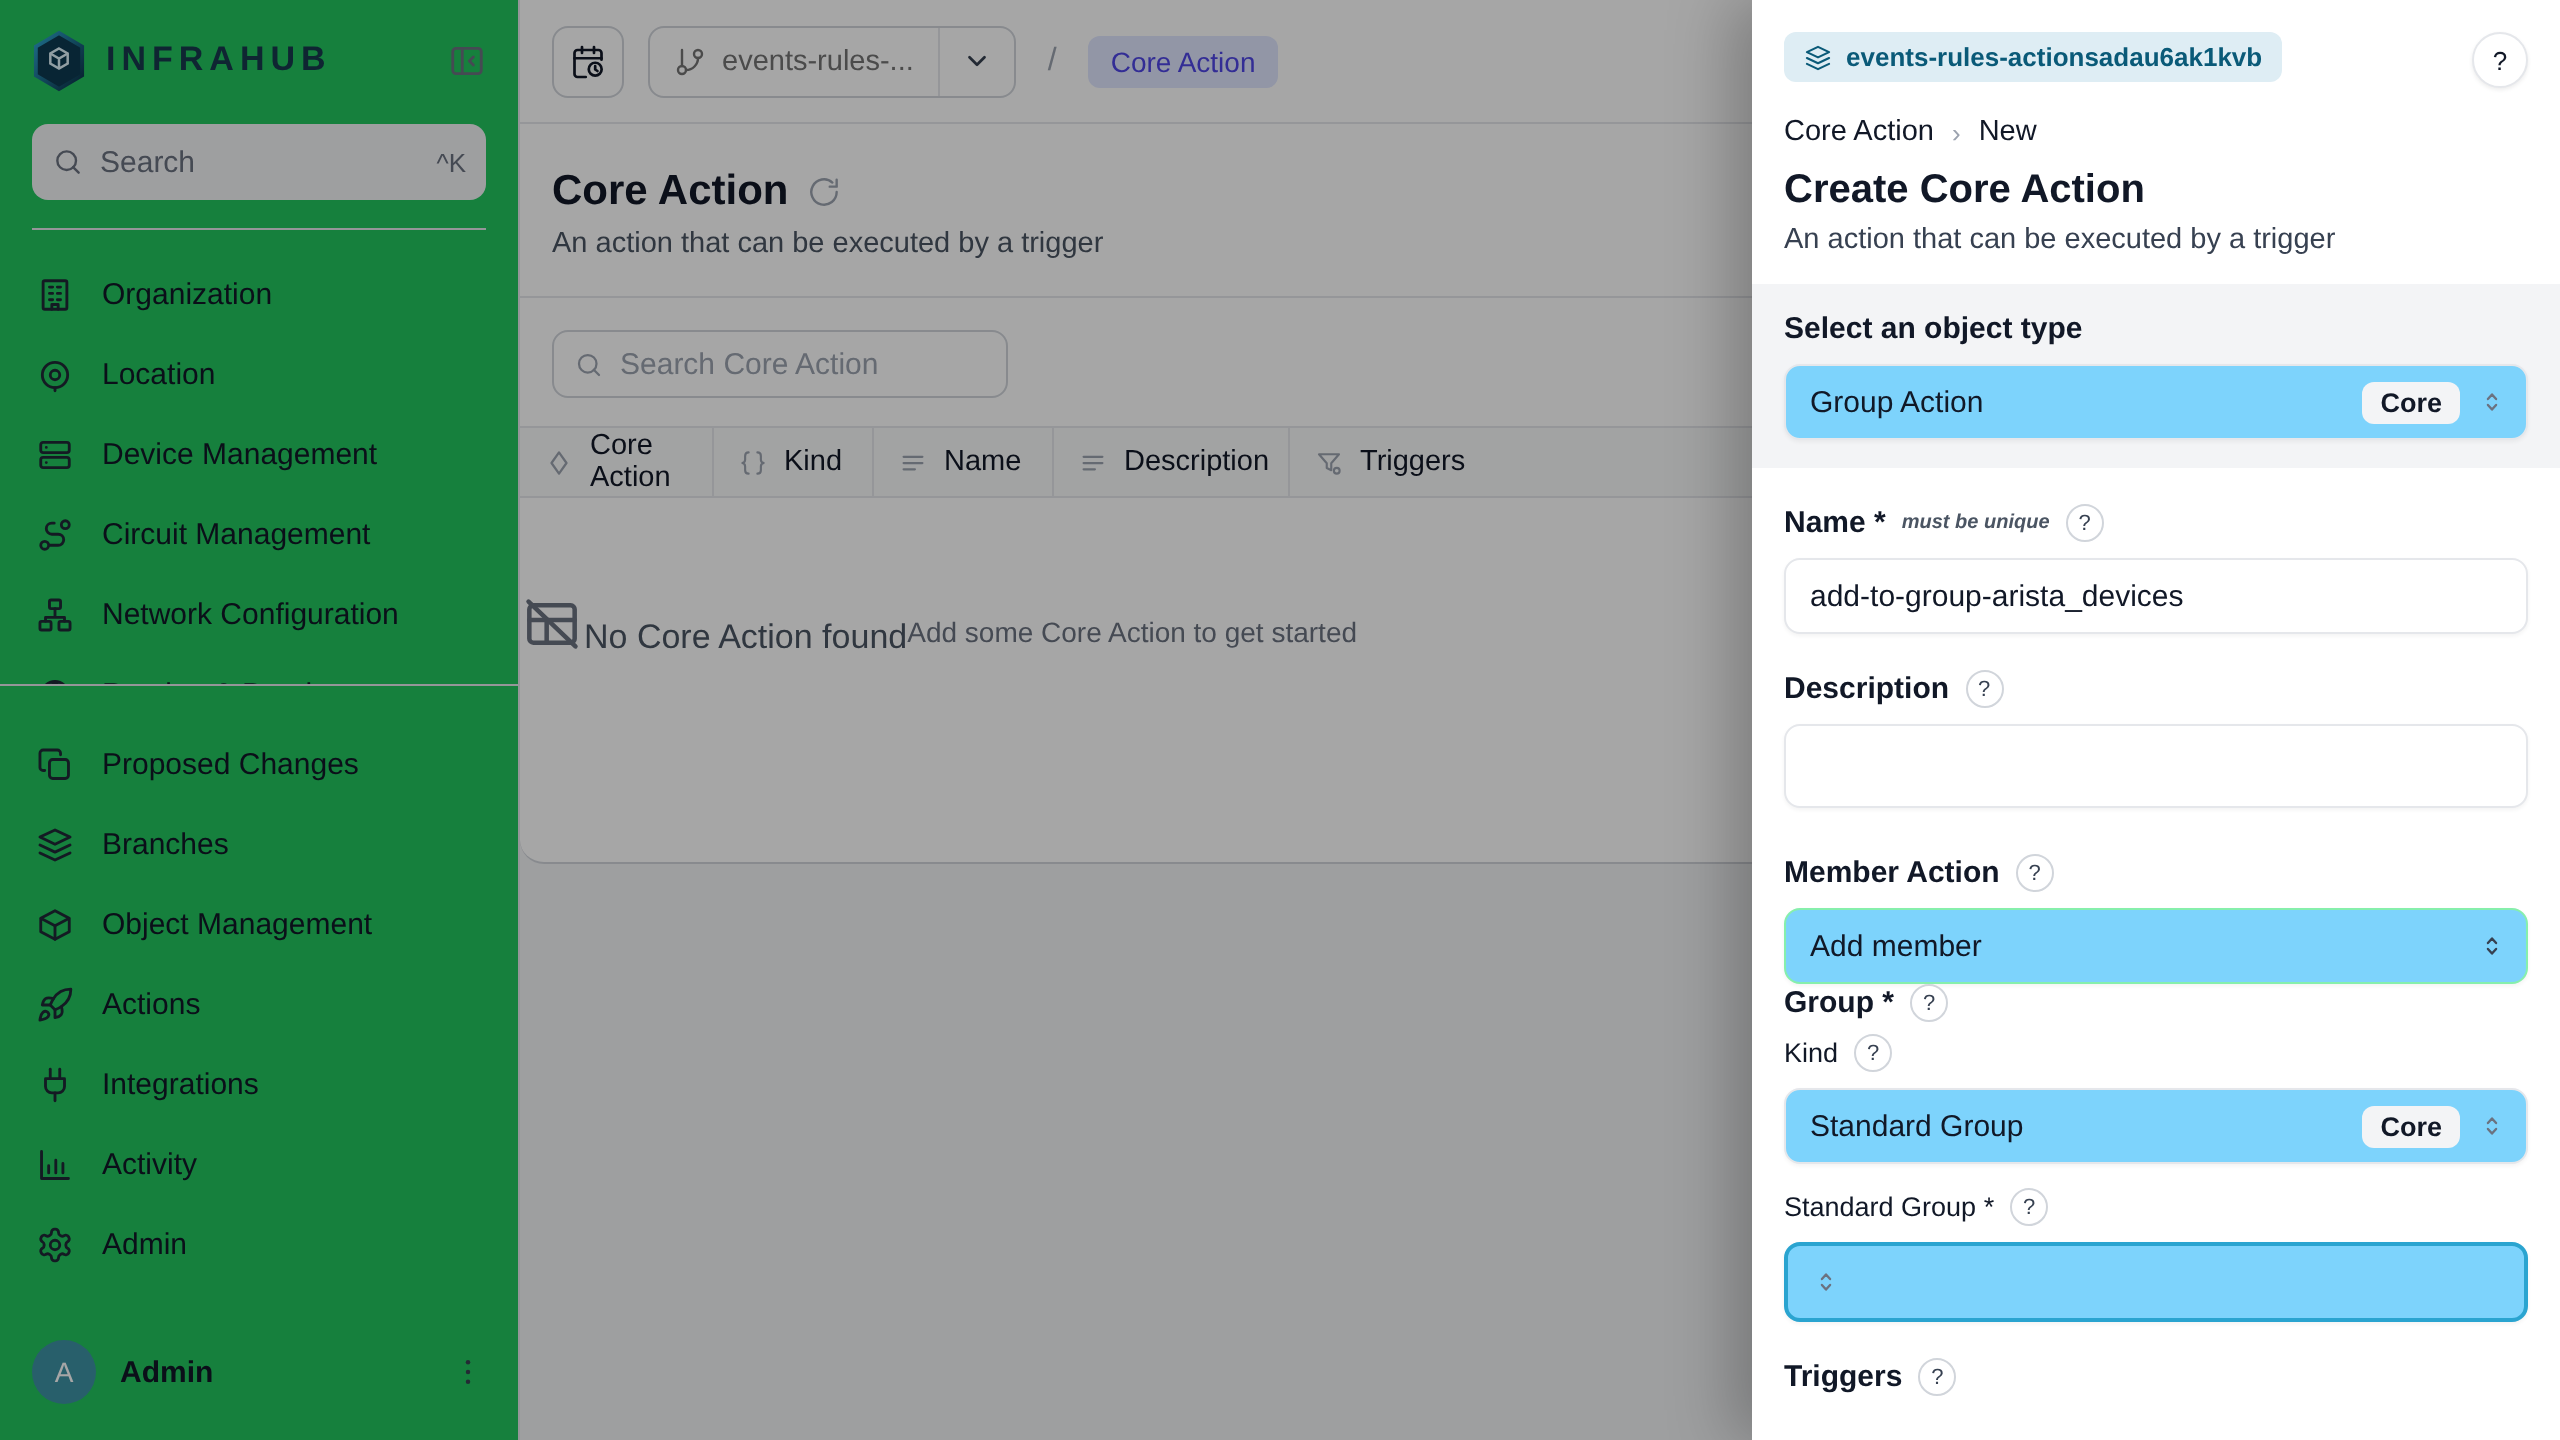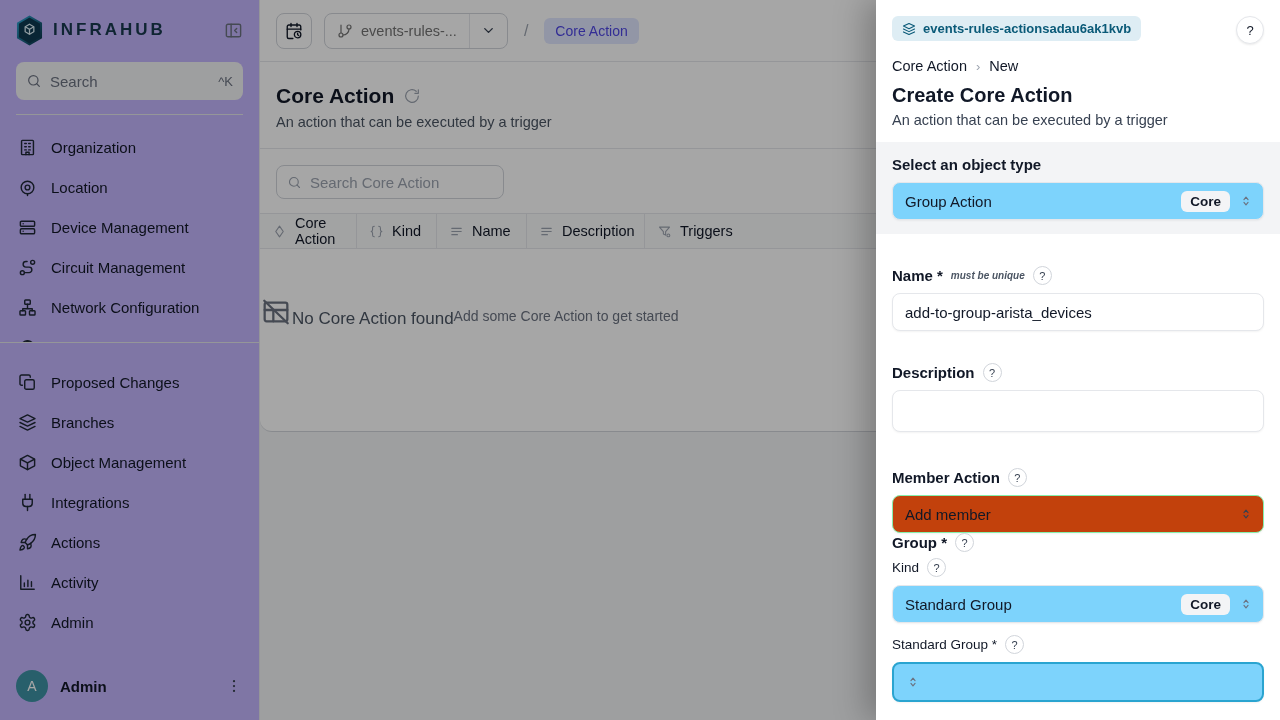--- a/index.html
+++ b/index.html
@@ -5,21 +5,21 @@
   * { box-sizing: border-box; margin: 0; padding: 0; }
   html,body { width:1280px; height:720px; overflow:hidden; }
   body { font-family:"Liberation Sans", sans-serif; background:#fff; color:#111827; }
   .app { position:relative; width:1280px; height:720px; display:flex; }
 
   
   .icon { display:inline-flex; align-items:center; justify-content:center; flex:none; }
   .icon svg { width:18px; height:18px; display:block; }
 
   
-  .sidebar { width:260px; flex:none; background:#c4b5fd; border-right:1px solid #E5E7EB; display:flex; flex-direction:column; }
+  .sidebar { width:260px; flex:none; background:#22c55e; border-right:1px solid #E5E7EB; display:flex; flex-direction:column; }
   .side-head { display:flex; align-items:center; gap:10px; padding:14px 16px; height:60px; }
   .logo { display:flex; align-items:center; gap:10px; }
   .logo-hex svg { width:27px; height:31px; }
   .logo-text { font-size:17px; font-weight:700; letter-spacing:3px; color:#17394E; }
   .collapse-btn { margin-left:auto; color:#6B7280; cursor:pointer; }
   .collapse-btn svg { width:19px; height:19px; }
   .side-search { margin:2px 16px 0; height:38px; background:#F3F4F6; border-radius:8px; display:flex; align-items:center; gap:8px; padding:0 10px; color:#6B7280; }
   .side-search .icon svg { width:16px; height:16px; }
   .side-search input { flex:1; border:none; background:transparent; outline:none; font:inherit; font-size:15px; color:#374151; min-width:0; }
   .side-search input::placeholder { color:#6B7280; }
@@ -90,32 +90,32 @@
   .crumb-sep { color:#9CA3AF; font-size:13px; }
   .drawer-title { margin-top:10px; font-size:20px; font-weight:700; color:#111827; }
   .drawer-sub { margin-top:5px; font-size:14.5px; color:#374151; }
   .objtype-section { margin-top:14px; background:#F3F4F6; padding:14px 16px; }
   .section-label { font-size:15px; font-weight:600; color:#111827; margin-bottom:9px; }
   .select { height:38px; background:#7dd3fc; border:1px solid #E5E7EB; border-radius:8px; box-shadow:0 1px 2px rgba(0,0,0,0.05); display:flex; align-items:center; padding:0 10px 0 12px; font-size:15px; color:#111827; cursor:pointer; }
   .select .value { flex:1; white-space:nowrap; overflow:hidden; }
   .badge-core { background:#F3F4F6; border-radius:6px; padding:3px 9px; font-size:13.5px; font-weight:600; color:#111827; margin-right:9px; }
   .updown { color:#6B7280; }
   .updown svg { width:14px; height:14px; }
-  .select.green { background:#c2410c; border-color:#86EFAC; }
+  .select.green { background:#7dd3fc; border-color:#86EFAC; }
   .select.green .updown { color:#374151; }
   .select.focused { border:2px solid #2AA4D0; height:40px; }
   .form { padding:0 16px; flex:1; }
   .lbl-row { display:flex; align-items:center; gap:8px; }
   .lbl { font-size:15px; font-weight:600; color:#111827; }
   .lbl-sm { font-size:13.5px; font-weight:400; color:#111827; }
   .hint { font-size:10px; font-style:italic; color:#4B5563;font-weight:bold; }
   .q { width:19px; height:19px; border-radius:50%; border:1px solid #D1D5DB; background:#fff; font-size:11px; color:#374151; display:inline-flex; align-items:center; justify-content:center; flex:none; cursor:pointer; }
   .text-input { width:100%; height:38px; border:1px solid #E5E7EB; border-radius:8px; box-shadow:0 1px 2px rgba(0,0,0,0.05); padding:0 12px; font:inherit; font-size:15px; color:#111827; outline:none; }
   .text-area { width:100%; height:42px; border:1px solid #E5E7EB; border-radius:8px; box-shadow:0 1px 2px rgba(0,0,0,0.05); padding:8px 12px; font:inherit; font-size:15px; resize:none; outline:none; }
-  .mt18 { margin-top:32px; } .mt16 { margin-top:0; } .mt12 { margin-top:12px; } .mt8 { margin-top:8px; } .mt6 { margin-top:6px; }
+  .mt18 { margin-top:18px; } .mt16 { margin-top:0; } .mt12 { margin-top:12px; } .mt8 { margin-top:8px; } .mt6 { margin-top:6px; }
 </style>
 </head>
 <body>
 
 <div class="app">
 
   <aside class="sidebar">
     <div class="side-head">
       <div class="logo">
         <span class="icon logo-hex">
@@ -240,38 +240,38 @@
               <path d="M21 16.2V7.8L12 3 3 7.8v8.4L12 21l9-4.8z"></path>
               <path d="M3.3 7.9 12 12.5l8.7-4.6"></path>
               <path d="M12 21v-8.5"></path>
             </svg>
           </span>
           <span class="nav-label">Object Management</span>
         </div>
         <div class="nav-item">
           <span class="icon">
             <svg viewBox="0 0 24 24" fill="none" stroke="currentColor" stroke-width="1.8" stroke-linecap="round" stroke-linejoin="round">
+              <path d="M4.5 16.5c-1.5 1.26-2 5-2 5s3.74-.5 5-2c.71-.84.7-2.13-.09-2.91a2.18 2.18 0 0 0-2.91-.09z"></path>
+              <path d="M12 15l-3-3a22 22 0 0 1 2-3.95A12.88 12.88 0 0 1 22 2c0 2.72-.78 7.5-6 11a22.35 22.35 0 0 1-4 2z"></path>
+              <path d="M9 12H4s.55-3.03 2-4c1.62-1.08 5 0 5 0"></path>
+              <path d="M12 15v5s3.03-.55 4-2c1.08-1.62 0-5 0-5"></path>
+            </svg>
+          </span>
+          <span class="nav-label">Actions</span>
+        </div>
+        <div class="nav-item">
+          <span class="icon">
+            <svg viewBox="0 0 24 24" fill="none" stroke="currentColor" stroke-width="1.8" stroke-linecap="round" stroke-linejoin="round">
               <path d="M12 22v-5"></path>
               <path d="M9 8V2"></path>
               <path d="M15 8V2"></path>
               <path d="M18 8v5a4 4 0 0 1-4 4h-4a4 4 0 0 1-4-4V8h12z"></path>
             </svg>
           </span>
           <span class="nav-label">Integrations</span>
-        </div>
-        <div class="nav-item">
-          <span class="icon">
-            <svg viewBox="0 0 24 24" fill="none" stroke="currentColor" stroke-width="1.8" stroke-linecap="round" stroke-linejoin="round">
-              <path d="M4.5 16.5c-1.5 1.26-2 5-2 5s3.74-.5 5-2c.71-.84.7-2.13-.09-2.91a2.18 2.18 0 0 0-2.91-.09z"></path>
-              <path d="M12 15l-3-3a22 22 0 0 1 2-3.95A12.88 12.88 0 0 1 22 2c0 2.72-.78 7.5-6 11a22.35 22.35 0 0 1-4 2z"></path>
-              <path d="M9 12H4s.55-3.03 2-4c1.62-1.08 5 0 5 0"></path>
-              <path d="M12 15v5s3.03-.55 4-2c1.08-1.62 0-5 0-5"></path>
-            </svg>
-          </span>
-          <span class="nav-label">Actions</span>
         </div>
         <div class="nav-item">
           <span class="icon">
             <svg viewBox="0 0 24 24" fill="none" stroke="currentColor" stroke-width="1.8" stroke-linecap="round" stroke-linejoin="round">
               <path d="M3.5 3.5v17h17"></path>
               <path d="M8 17v-4.5M12.5 17V9M17 17v-6"></path>
             </svg>
           </span>
           <span class="nav-label">Activity</span>
         </div>

